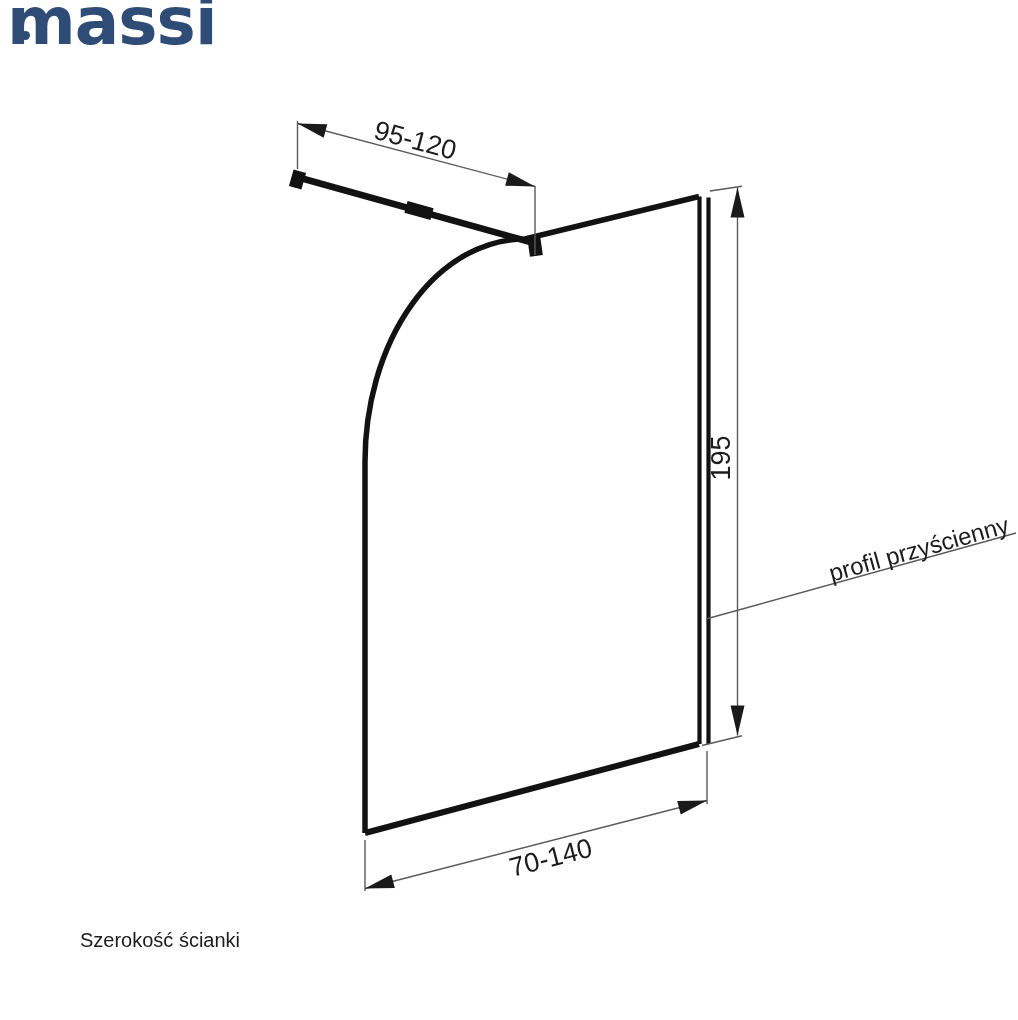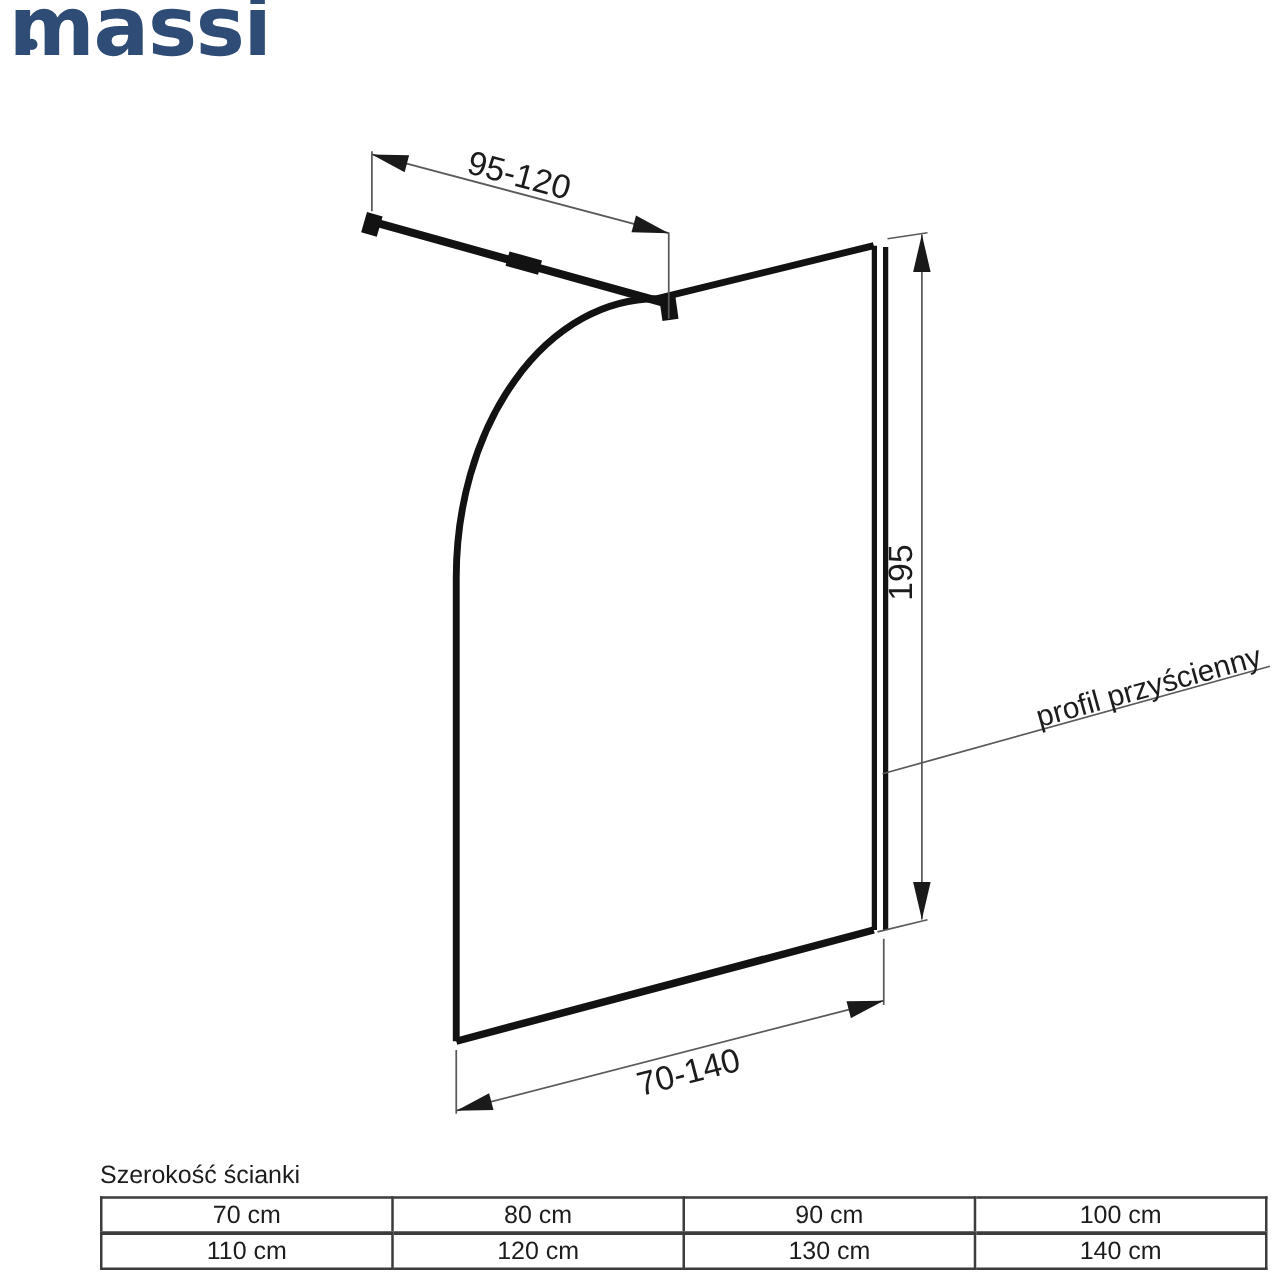--- a/index.html
+++ b/index.html
@@ -100,30 +100,14 @@
       <text class="dimtext" transform="translate(553,866.5) rotate(-14.5)">70-140</text>
     </g>
 
     <g>
       <path class="thin" d="M 706,619 L 1016,533"></path>
       <text class="labeltext" transform="translate(921,557) rotate(-15.5)">profil przyścienny</text>
     </g>
   </svg>
 
   <div class="table-title">Szerokość ścianki</div>
-  <table class="size-table">
-    <tbody>
-        <tr>
-      <td>70 cm</td>
-      <td>80 cm</td>
-      <td>90 cm</td>
-      <td>100 cm</td>
-    </tr>
-    <tr>
-      <td>110 cm</td>
-      <td>120 cm</td>
-      <td>130 cm</td>
-      <td>140 cm</td>
-    </tr>
-  </tbody>
-    </table>
 
 </div>
 
 </body></html>

